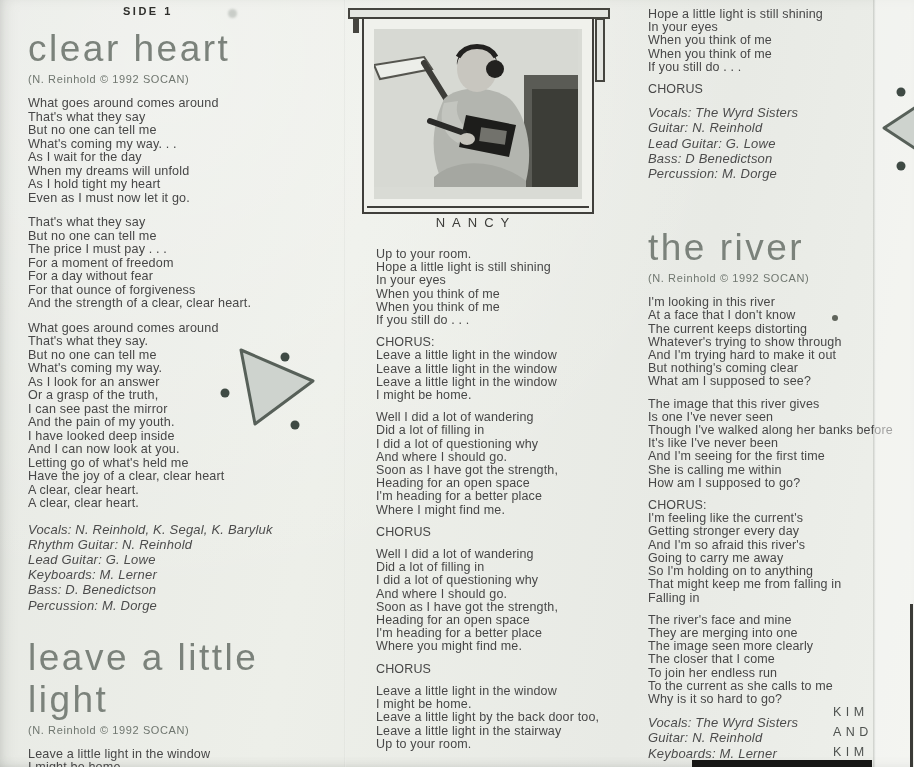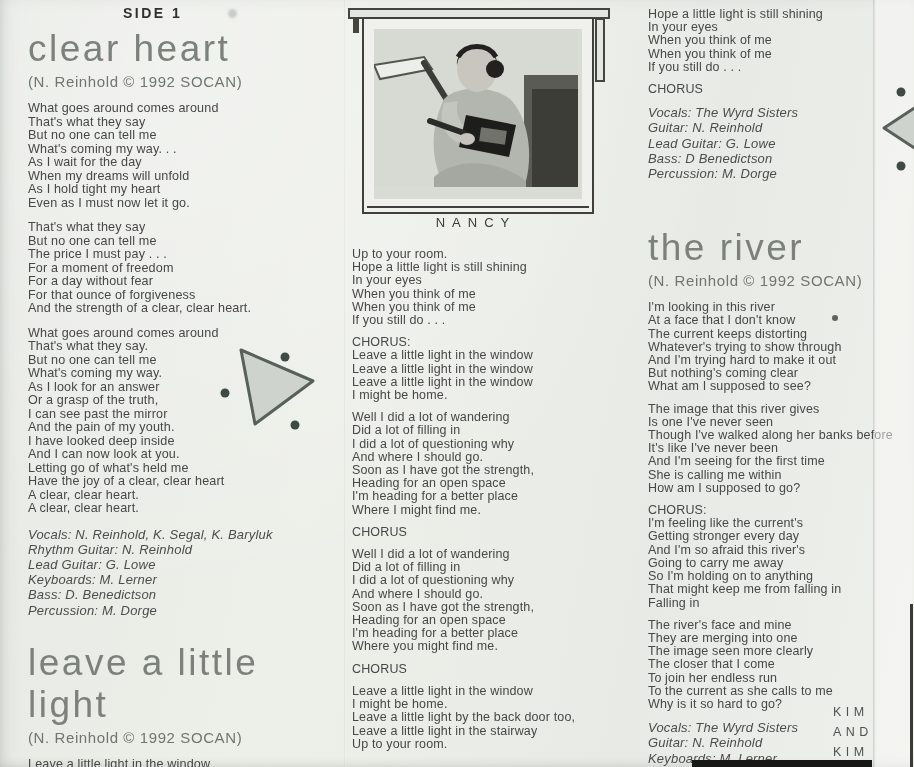--- a/index.html
+++ b/index.html
@@ -4,27 +4,27 @@
 <style>
   html,body{margin:0;padding:0;background:#cfd1cc;}
   .page{
     position:relative;width:914px;height:767px;overflow:hidden;
     font-family:"Liberation Sans","DejaVu Sans",sans-serif;color:#474747;
     background:
       radial-gradient(ellipse at 18% 8%, rgba(255,255,255,.35), transparent 55%),
       linear-gradient(100deg,#e7e9e4 0%,#edefe9 38%,#e8eae5 72%,#eef0eb 100%);
     box-shadow:inset 8px 0 18px -10px rgba(95,100,94,.35), inset 0 -6px 12px -8px rgba(95,100,94,.25);
   }
-  .side-label{position:absolute;left:123px;top:5px;font-size:14px;font-weight:700;letter-spacing:2.5px;color:#2f2f2c;}
+  .side-label{position:absolute;left:123px;top:5px;font-size:11px;font-weight:700;letter-spacing:2.5px;color:#2f2f2c;}
   .col{position:absolute;}
   .col1{left:28px;top:28px;width:300px;}
-  .col2{left:352px;top:248px;width:280px;}
+  .col2{left:376px;top:248px;width:280px;}
   .col3{left:648px;top:8px;width:262px;}
   .song-title{margin:0 0 3px 0;font-size:37px;font-weight:400;letter-spacing:2.5px;color:#7b827b;}
-  .attribution{font-size:15px;letter-spacing:.6px;color:#6f766f;margin:0 0 12px 0;}
+  .attribution{font-size:11px;letter-spacing:.6px;color:#6f766f;margin:0 0 12px 0;}
   .stanza{margin:0 0 11px 0;}
   .col1 .line{font-size:12.6px;line-height:13.5px;color:#474747;letter-spacing:.15px;}
   .col2 .stanza,.col3 .stanza{margin-bottom:9px;}
   .col2 .line,.col3 .line{font-size:12.5px;line-height:13.2px;color:#474747;letter-spacing:.15px;}
   .credits{margin:4px 0 0 0;}
   .credit-line{font-style:italic;font-size:13px;line-height:15.2px;color:#4c4c4c;letter-spacing:.2px;}
   .song-block2{margin-top:24px;}
   .river-block{margin-top:46px;}
   
   .photo-rod{position:absolute;left:348px;top:8px;width:258px;height:7px;background:#e4e6e1;border:2px solid #45453f;}

